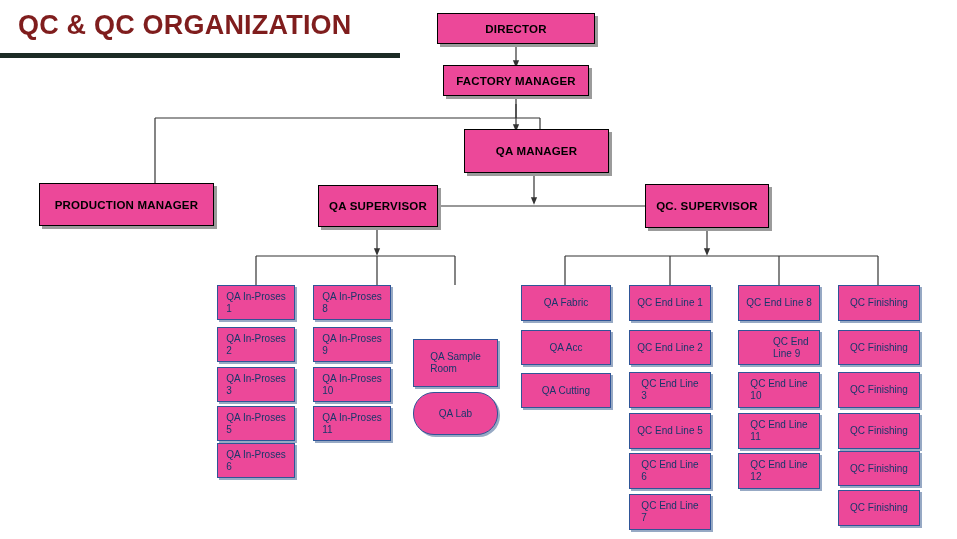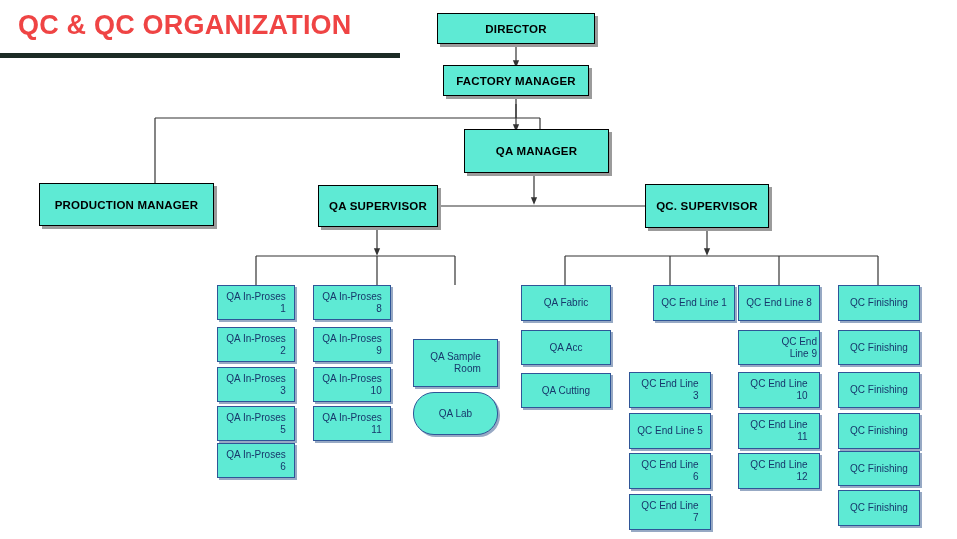--- a/index.html
+++ b/index.html
@@ -5,37 +5,37 @@
   html,body{margin:0;padding:0;background:#ffffff;}
   body{
     font-family:"Liberation Sans", sans-serif;
     width:957px;height:539px;position:relative;overflow:hidden;
   }
   #stage{position:absolute;left:0;top:0;width:957px;height:539px;}
 
   
   #title{
     position:absolute;left:18px;top:10px;
-    font-size:27px;font-weight:bold;color:#ef4444;
+    font-size:27px;font-weight:bold;color:#7f1d1d;
     letter-spacing:0.2px;white-space:nowrap;
   }
   #title-rule{
     position:absolute;left:0px;top:53px;width:400px;height:5px;
     background:#1c2b25;
   }
 
   
   #wires{position:absolute;left:0;top:0;width:957px;height:539px;}
 
   
   .node{
     position:absolute;box-sizing:border-box;
     display:flex;align-items:center;justify-content:center;
-    text-align:right;
-    background:#5eead4;
+    text-align:left;
+    background:#ec4899;
   }
   
   .mgr{
     border:1px solid #000000;
     box-shadow:3px 3px 0 0 #9b9b9b;
     color:#000000;font-weight:bold;font-size:11.5px;
     letter-spacing:0.2px;
   }
   
   .leaf{
@@ -153,22 +153,25 @@
   <div class="node leaf" style="left:521px;top:285px;width:90px;height:36px;">
     <span>QA Fabric</span>
     </div>
   <div class="node leaf" style="left:521px;top:330px;width:90px;height:35px;">
     <span>QA Acc</span>
     </div>
   <div class="node leaf" style="left:521px;top:373px;width:90px;height:35px;">
     <span>QA Cutting</span>
     </div>
 
-  <div class="node leaf" style="left:629px;top:285px;width:82px;height:36px;margin-left:24px;">
+  <div class="node leaf" style="left:629px;top:285px;width:82px;height:36px;">
     <span>QC End Line 1</span>
+    </div>
+  <div class="node leaf" style="left:629px;top:330px;width:82px;height:35px;">
+    <span>QC End Line 2</span>
     </div>
   <div class="node leaf" style="left:629px;top:372px;width:82px;height:36px;">
     <span>QC End Line<br>3</span>
     </div>
   <div class="node leaf" style="left:629px;top:413px;width:82px;height:36px;">
     <span>QC End Line 5</span>
     </div>
   <div class="node leaf" style="left:629px;top:453px;width:82px;height:36px;">
     <span>QC End Line<br>6</span>
     </div>

